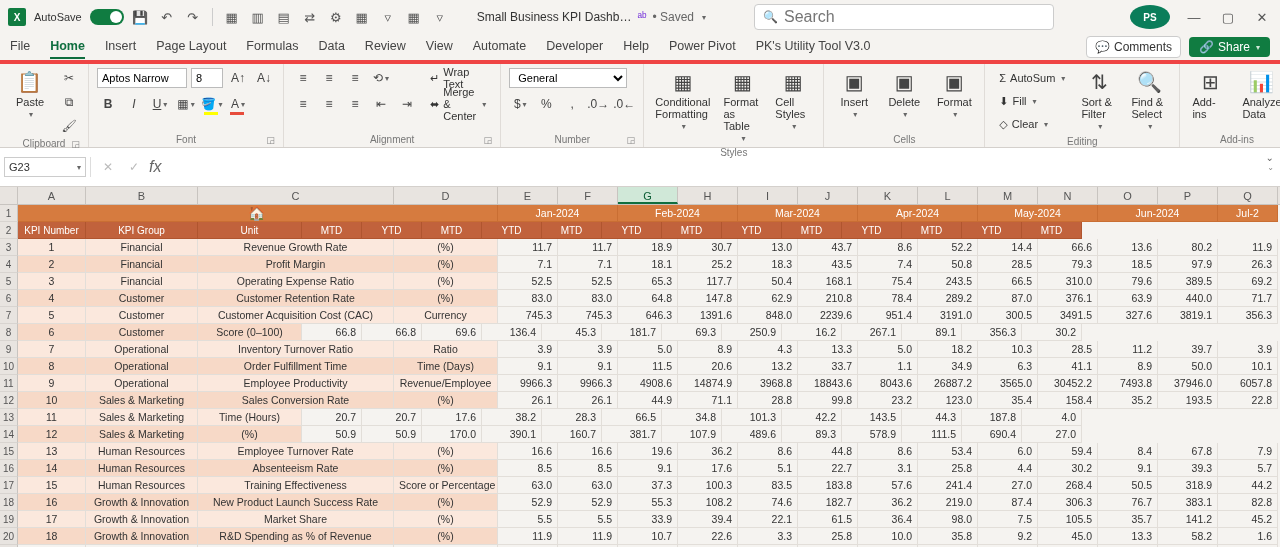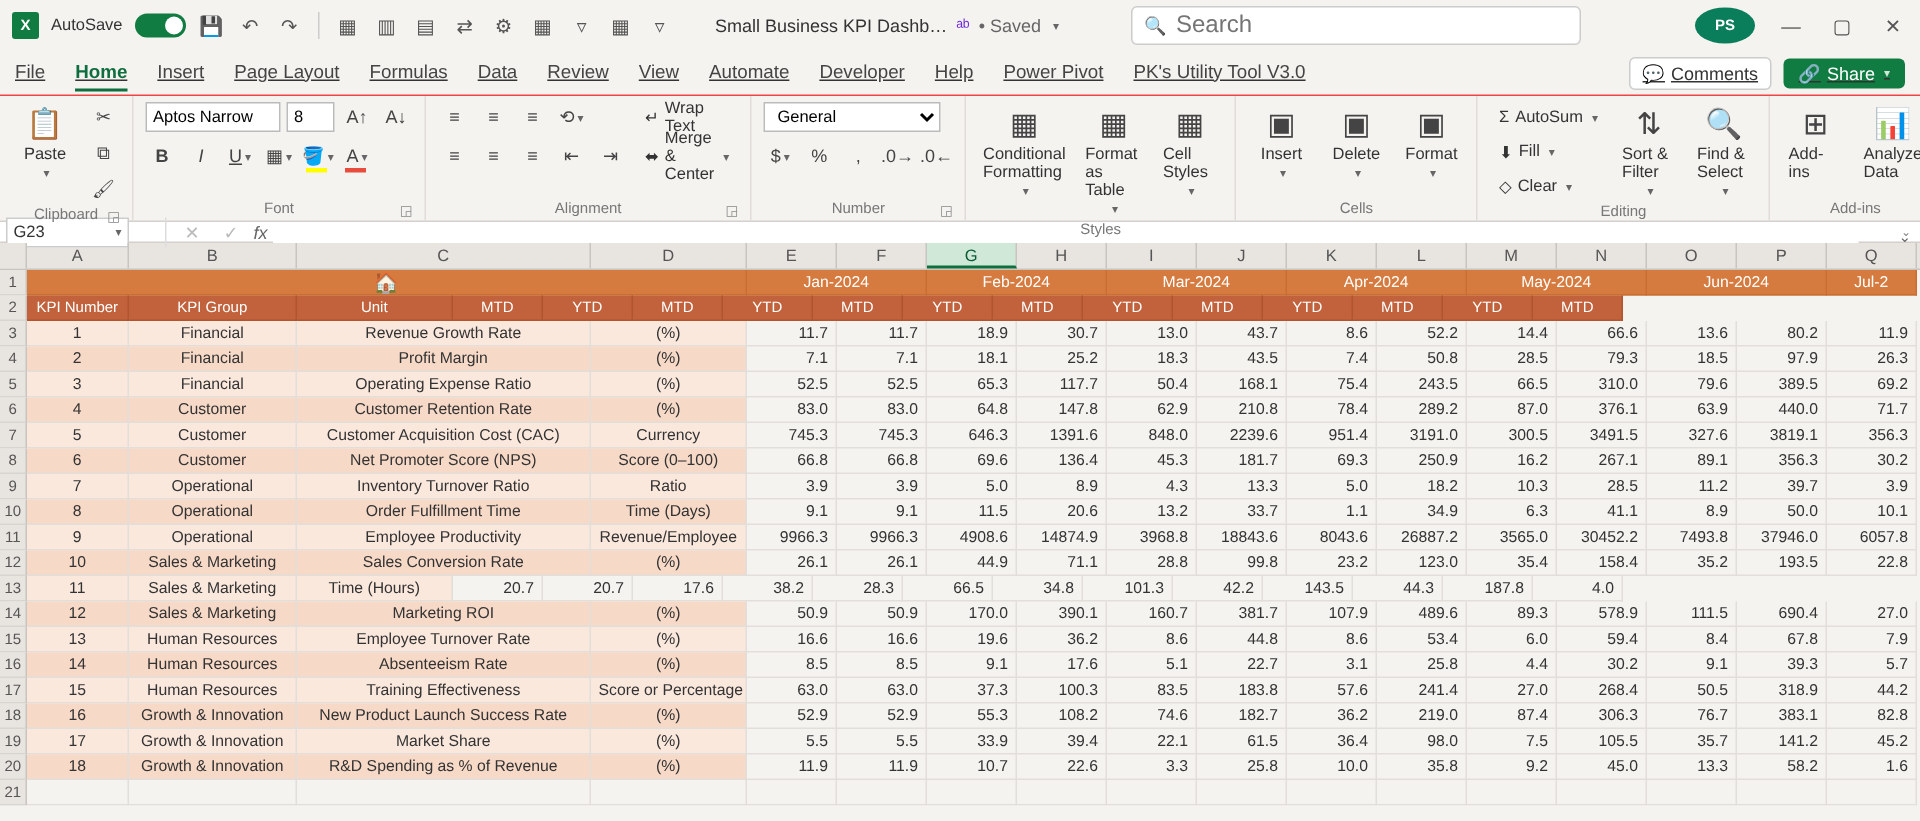--- a/index.html
+++ b/index.html
@@ -13,21 +13,21 @@
 .autosave-toggle::after { content:""; position:absolute; right:2px; top:2px; width:12px; height:12px; background:#fff; border-radius:50%; }
 .qat-icon { width: 18px; height: 18px; display:flex; align-items:center; justify-content:center; color:#555; font-size:13px; }
 .qat-sep { width:1px; height:18px; background:#ccc; margin:0 2px;}
 .doc-title-area { flex:0 0 auto; margin-left: 20px; display:flex; align-items:center; gap:6px; font-size:12px; color:#333;}
 .search-box { margin-left: 40px; flex: 0 0 300px; height: 26px; background:#fff; border:1px solid #ccc; border-radius:4px; display:flex; align-items:center; padding:0 8px; gap:6px; color:#888;}
 .titlebar-right { margin-left:auto; display:flex; align-items:center; gap:14px; }
 .user-badge { width:40px; height:24px; border-radius:50%; background:#0a7d5a; color:#fff; display:flex; align-items:center; justify-content:center; font-size:10px; font-weight:bold;}
 .win-btn { width:20px; height:20px; display:flex; align-items:center; justify-content:center; color:#555; font-size:13px;}
 
 
-.tabs { display:flex; align-items:center; height:30px; background:#f5f3f0; padding:0 10px; gap:20px; border-bottom:1px solid #ef4444;text-decoration:underline;}
+.tabs { display:flex; align-items:center; height:30px; background:#f5f3f0; padding:0 10px; gap:20px; border-bottom:4px solid #ef4444;}
 .tab { font-size:12.5px; color:#444; padding:4px 0; cursor:pointer;}
 .tab.active { color:#0f6e3f; border-bottom:2px solid #0f6e3f; font-weight:600;}
 .tabs-right { margin-left:auto; display:flex; gap:8px; align-items:center;}
 .comments-btn { background:#fff; border:1px solid #ccc; border-radius:4px; padding:3px 8px; font-size:12px; display:flex; align-items:center; gap:4px;}
 .share-btn { background:#107c41; color:#fff; border-radius:4px; padding:3px 10px; font-size:12px; display:flex; align-items:center; gap:4px;}
 
 
 .ribbon { display:flex; height:84px; background:#f5f3f0; border-bottom:1px solid #d4d0cc; }
 .rgroup { display:flex; flex-direction:column; border-right:1px solid #e0dcd8; padding:4px 8px 2px 8px; }
 .rgroup-body { flex:1; display:flex; align-items:flex-start; gap:6px; }
@@ -36,24 +36,24 @@
 .big-btn { display:flex; flex-direction:column; align-items:center; gap:2px; padding:2px 4px; font-size:11px; color:#333; min-width:44px;}
 .big-btn .ic { font-size:20px; color:#444; }
 .mini-col { display:flex; flex-direction:column; gap:4px; }
 .mini-row { display:flex; gap:4px; align-items:center;}
 .mini-btn { width:22px; height:20px; display:flex; align-items:center; justify-content:center; font-size:12px; color:#444; border-radius:2px;}
 .font-select { height:20px; border:1px solid #bbb; background:#fff; font-size:11px; padding:0 4px;}
 .wide-btn { display:flex; align-items:center; gap:4px; font-size:11px; padding:2px 6px; height:20px;}
 .chev { font-size:8px; color:#666; margin-left:2px;}
 
 
-.formula-row { display:flex; align-items:center; height:14px; background:#fff; border-bottom:1px solid #d4d0cc;gap:20px;}
+.formula-row { display:flex; align-items:center; height:39px; background:#fff; border-bottom:1px solid #d4d0cc;}
 .namebox { width:82px; height:20px; border:1px solid #ccc; margin:0 4px; padding:0 4px; font-size:11px; display:flex; align-items:center; justify-content:space-between; background:#fff;}
 .fx-area { display:flex; align-items:center; gap:4px; padding:0 6px; border-left:1px solid #ddd; flex:1;}
-.fx-icon { font-style:italic; font-size:12px; color:#666;}
+.fx-icon { font-style:italic; font-size:16px; color:#666;}
 .collapse-chev { position:absolute; right:6px; top:152px; font-size:10px; color:#666;}
 
 
 .grid-wrap { overflow:hidden; }
 .col-headers { display:flex; height:18px; background:#e8e4e0; border-bottom:1px solid #c8c4c0;}
 .corner { width:18px; border-right:1px solid #c8c4c0; background:#e8e4e0;}
 .ch { border-right:1px solid #c8c4c0; text-align:center; font-size:11px; color:#555; line-height:18px; flex-shrink:0;}
 .ch.sel { background:#d0e8d8; color:#0a5c34; border-bottom:2px solid #0f6e3f;}
 
 .data-row { display:flex; height:17px; }
@@ -463,21 +463,20 @@
         <div class="cell wM num">300.5</div>
         <div class="cell wY num">3491.5</div>
         <div class="cell wM num">327.6</div>
         <div class="cell wY num">3819.1</div>
         <div class="cell wM num">356.3</div>
       </div>
       <div class="data-row body even">
         <div class="rh">8</div>
         <div class="cell wA ctr cA">6</div>
         <div class="cell wB ctr cB">Customer</div>
-        <div class="cell wC ctr cC">Net Promoter Score (NPS)</div>
         <div class="cell wD ctr cD">Score (0–100)</div>
         <div class="cell wM num">66.8</div>
         <div class="cell wY num">66.8</div>
         <div class="cell wM num">69.6</div>
         <div class="cell wY num">136.4</div>
         <div class="cell wM num">45.3</div>
         <div class="cell wY num">181.7</div>
         <div class="cell wM num">69.3</div>
         <div class="cell wY num">250.9</div>
         <div class="cell wM num">16.2</div>
@@ -582,21 +581,20 @@
         <div class="cell wM num">42.2</div>
         <div class="cell wY num">143.5</div>
         <div class="cell wM num">44.3</div>
         <div class="cell wY num">187.8</div>
         <div class="cell wM num">4.0</div>
       </div>
       <div class="data-row body even">
         <div class="rh">14</div>
         <div class="cell wA ctr cA">12</div>
         <div class="cell wB ctr cB">Sales &amp; Marketing</div>
-        <div class="cell wC ctr cC">Marketing ROI</div>
         <div class="cell wD ctr cD">(%)</div>
         <div class="cell wM num">50.9</div>
         <div class="cell wY num">50.9</div>
         <div class="cell wM num">170.0</div>
         <div class="cell wY num">390.1</div>
         <div class="cell wM num">160.7</div>
         <div class="cell wY num">381.7</div>
         <div class="cell wM num">107.9</div>
         <div class="cell wY num">489.6</div>
         <div class="cell wM num">89.3</div>

